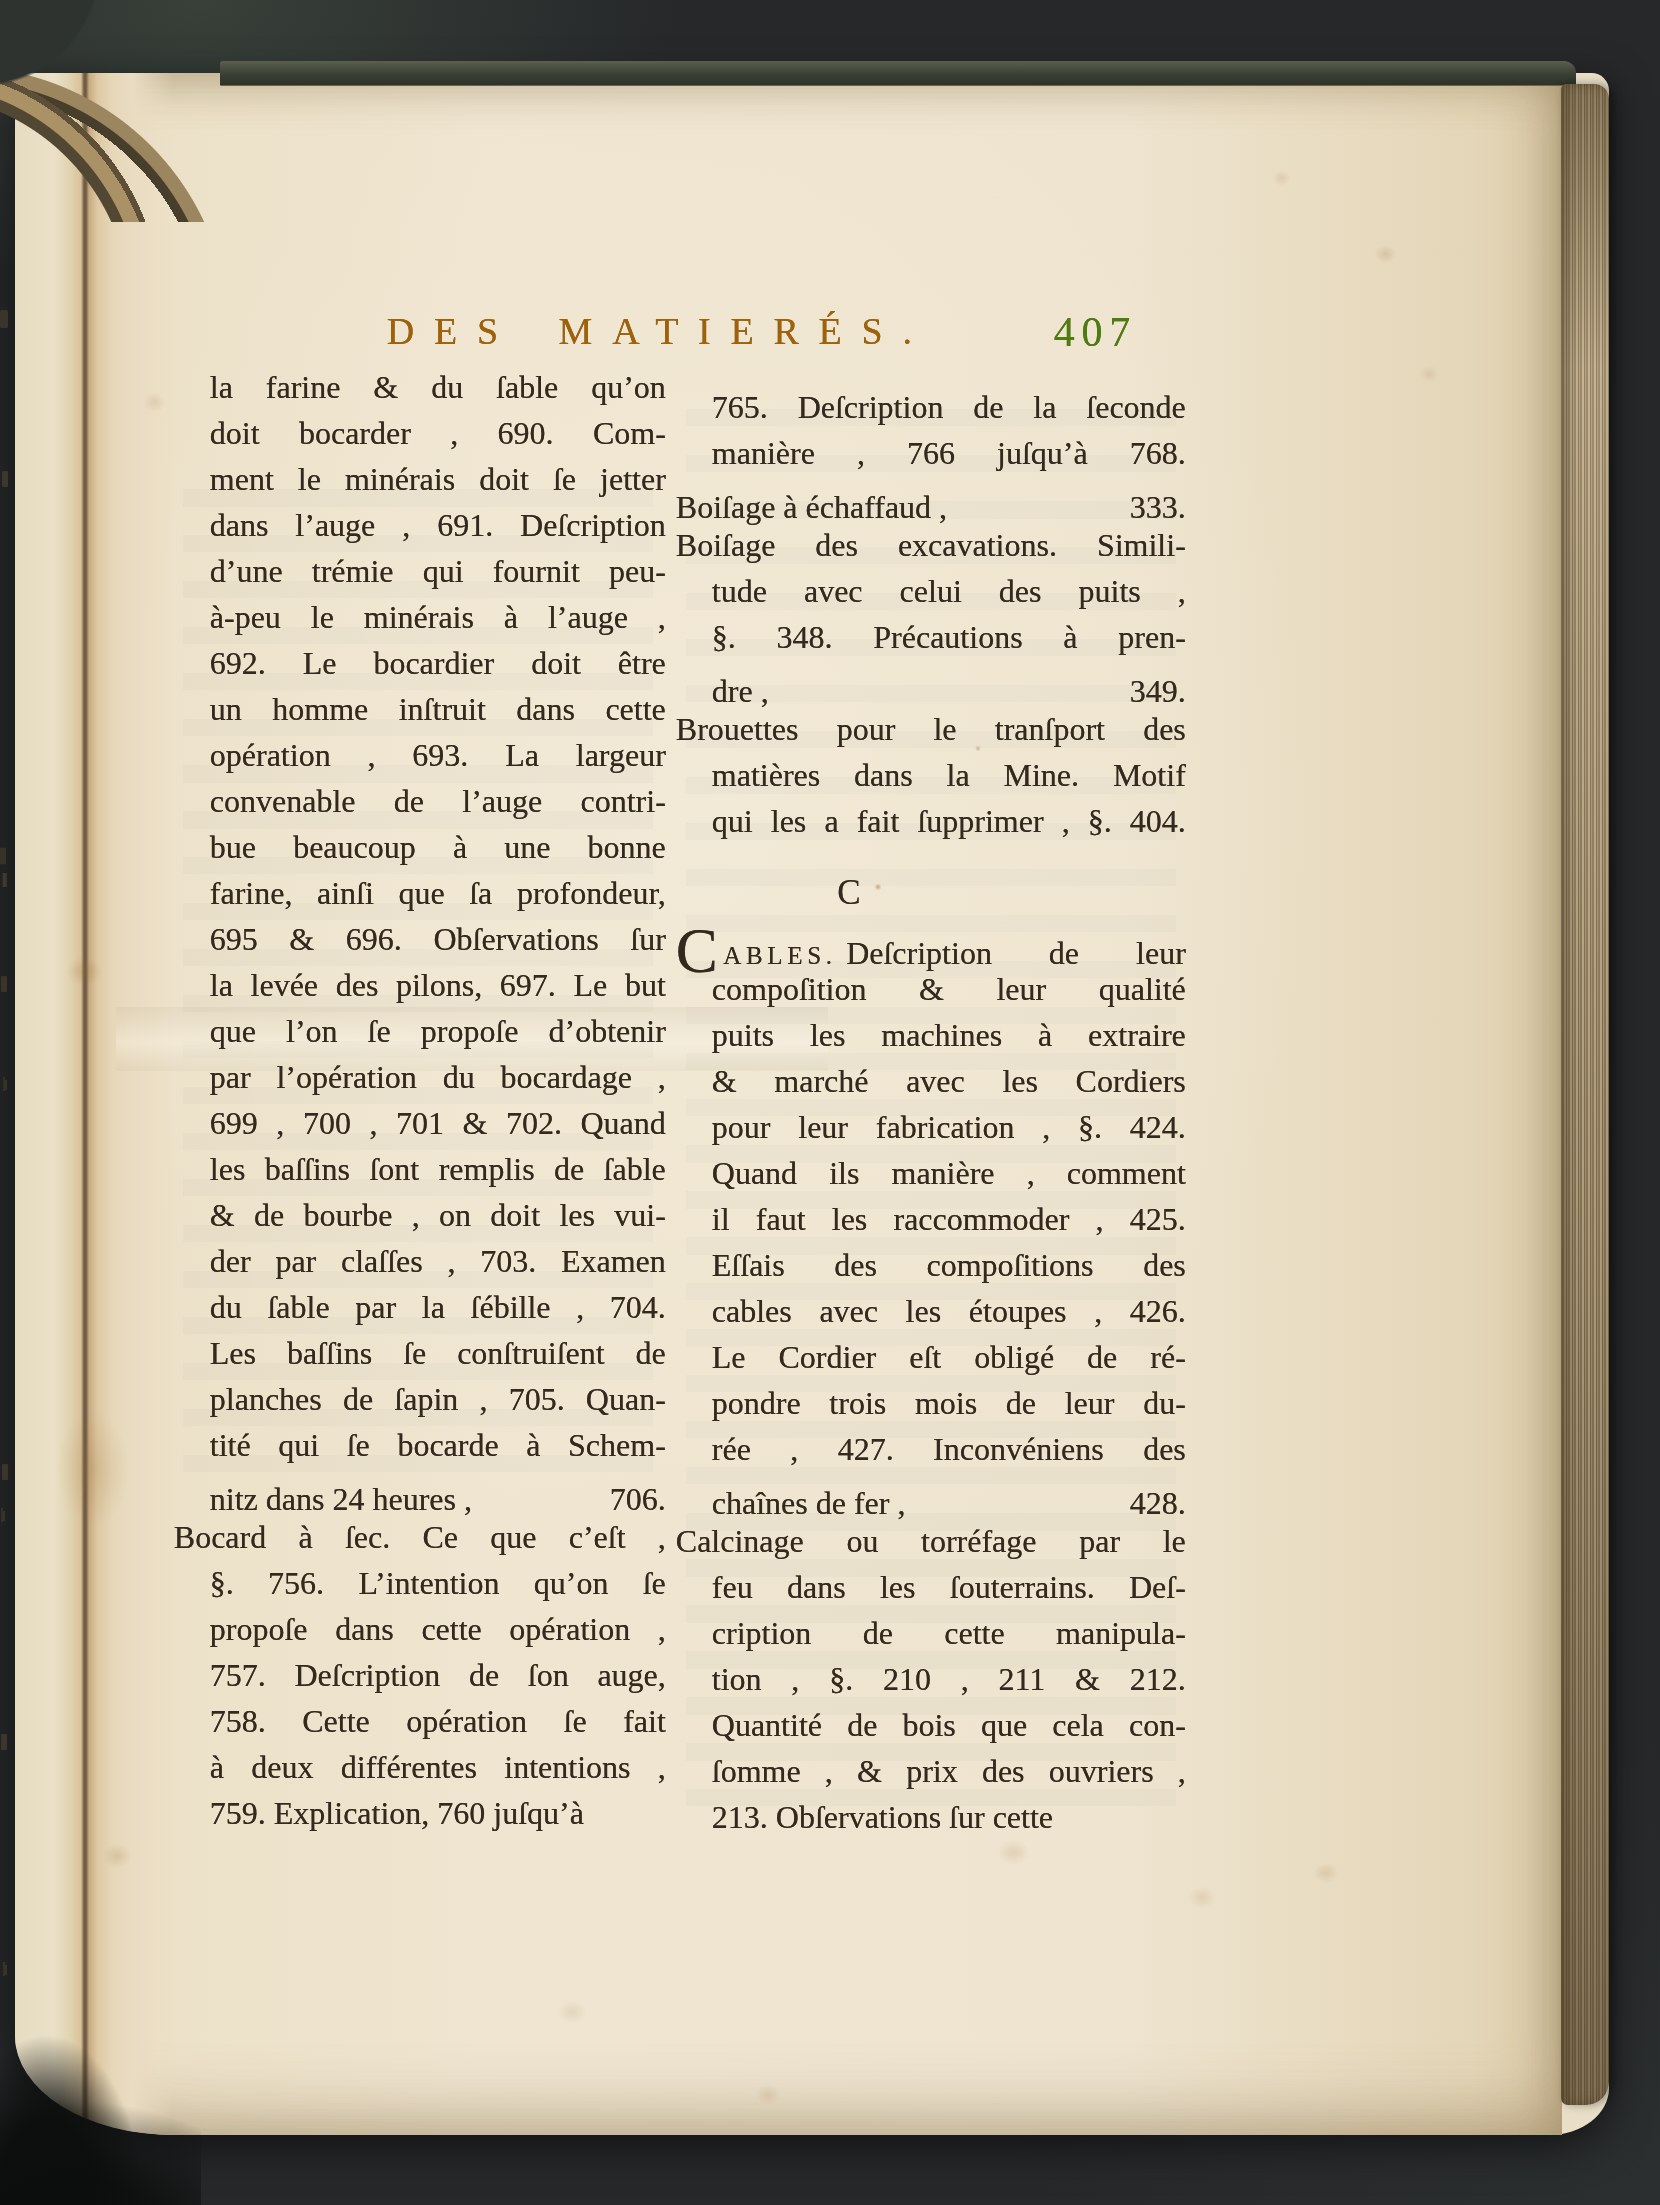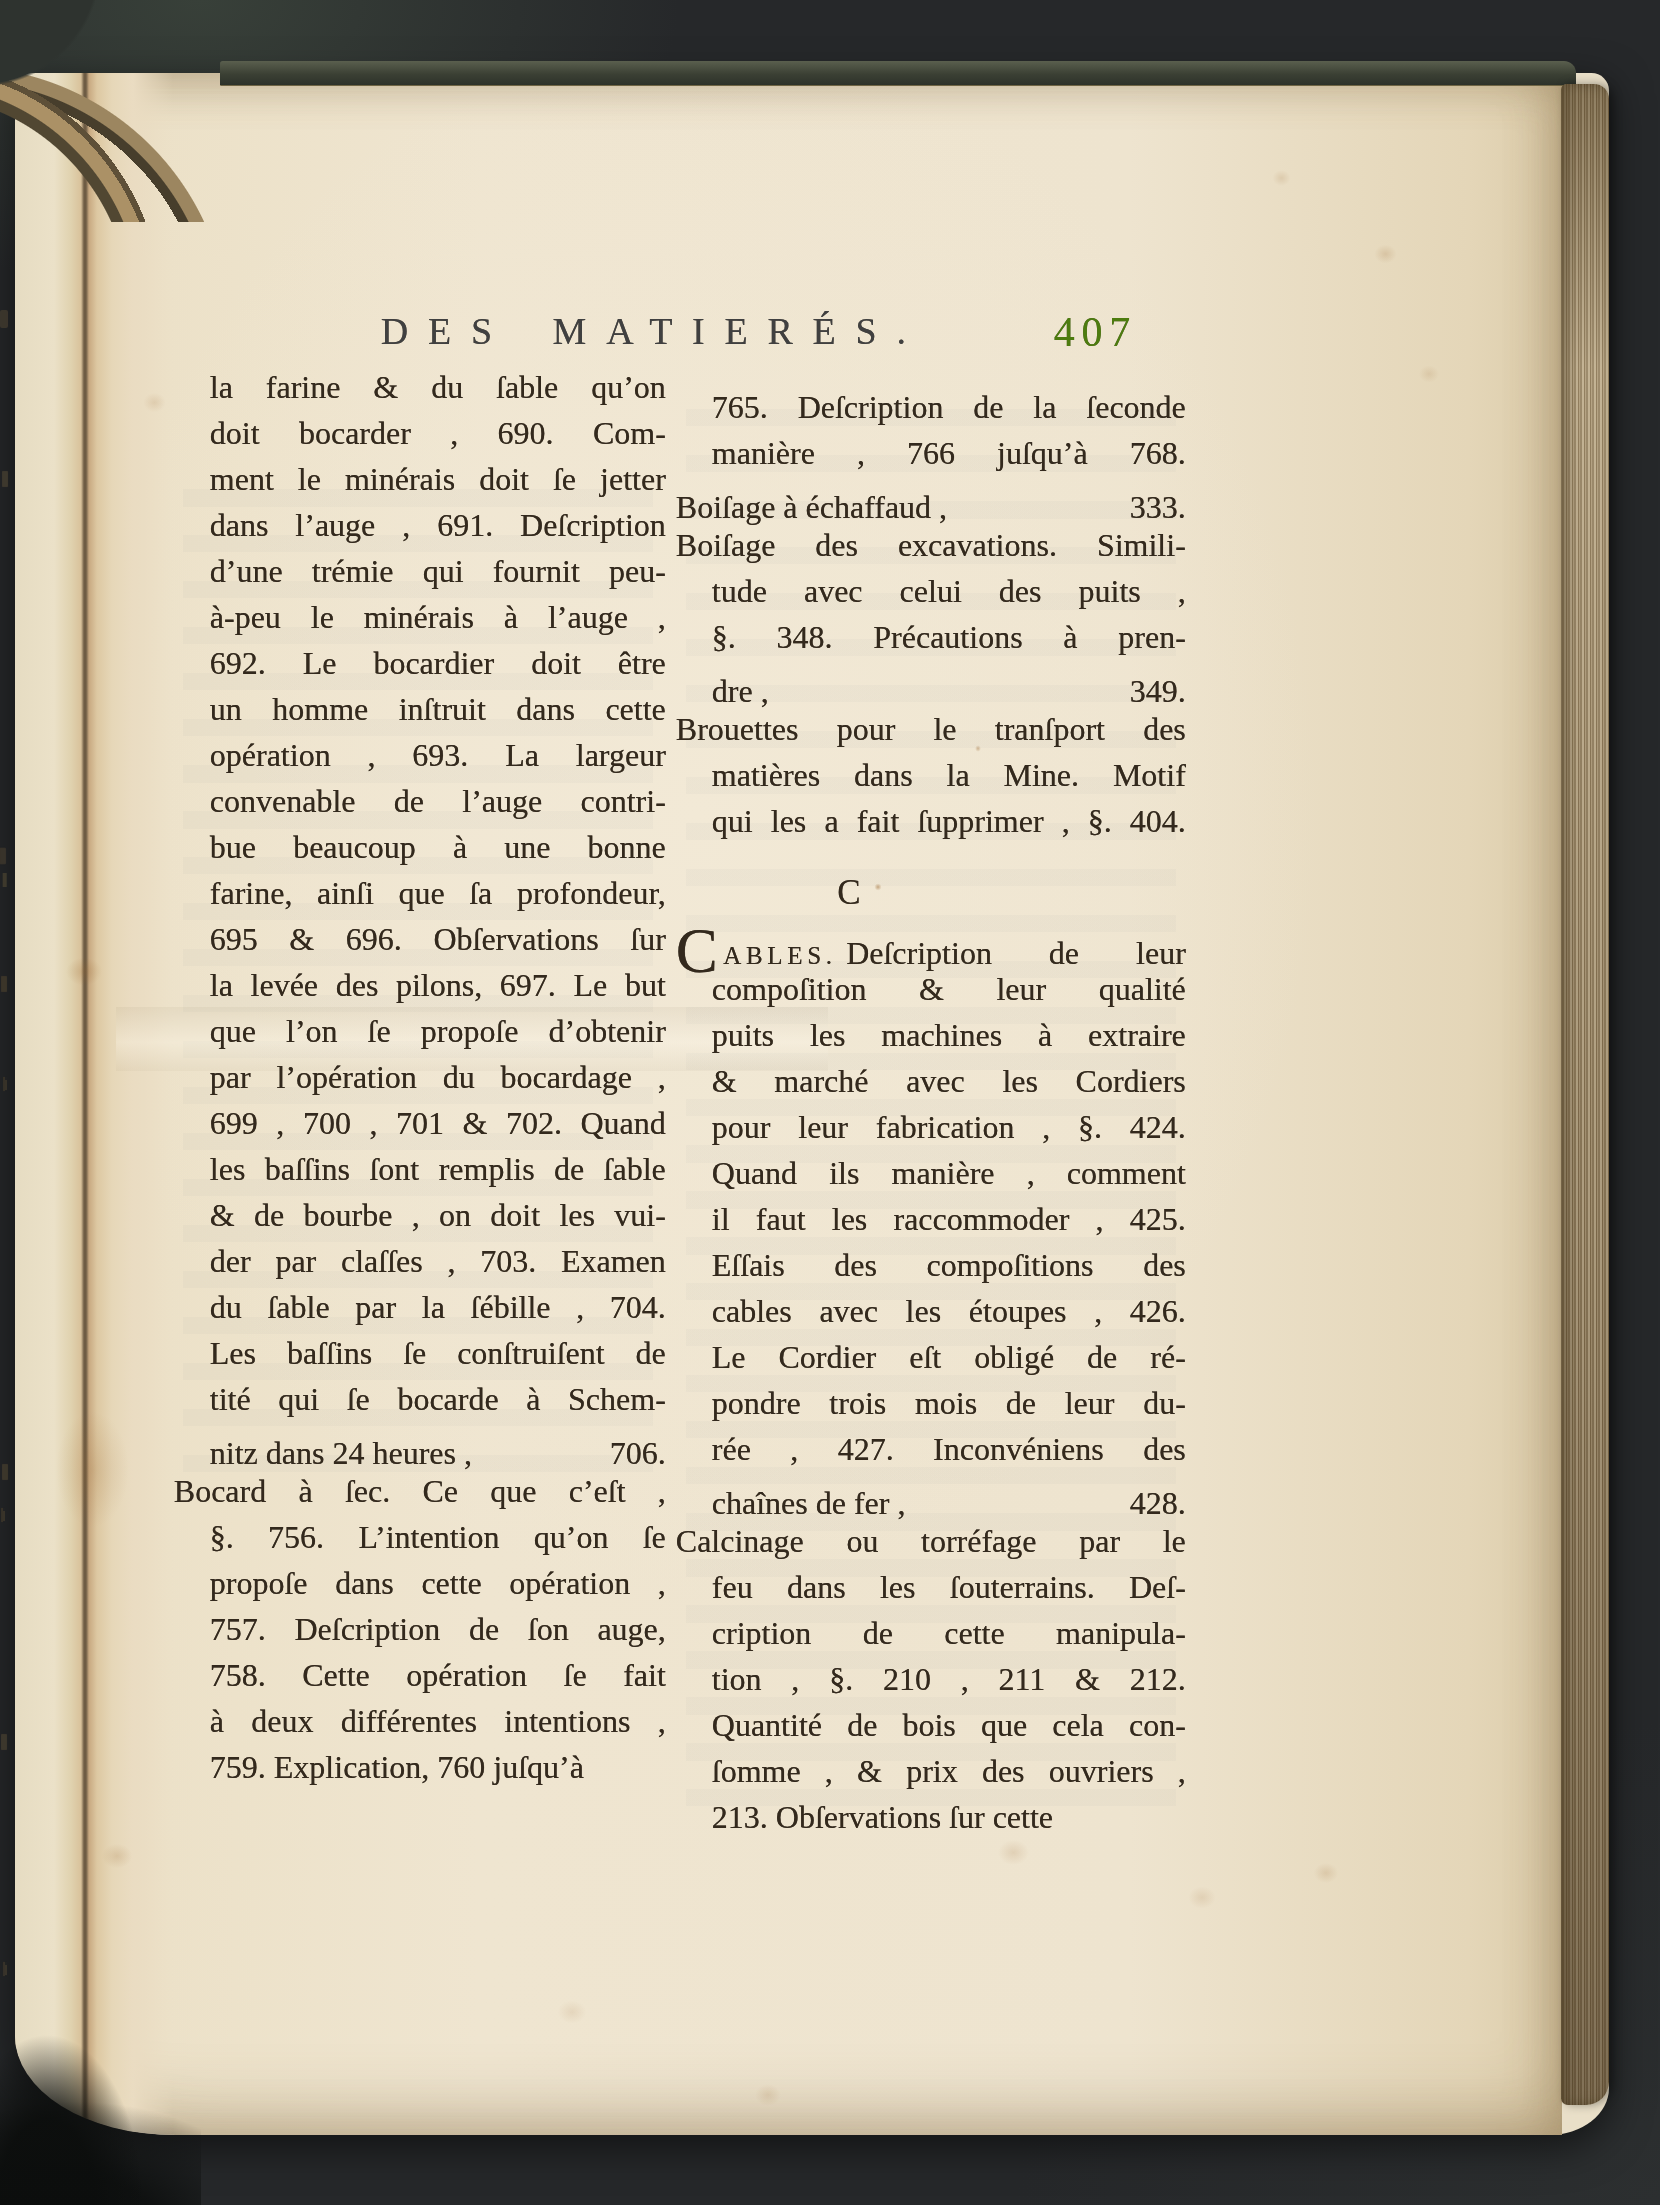--- a/index.html
+++ b/index.html
@@ -62,22 +62,22 @@
         box-shadow:1.3px 160px 0.7px -1.3px #453e30,-1.3px 537px 0.7px -0.7px #3f382c,0.7px 561px 0 -2px #46402f,
                    0 665px 0.7px -1.3px #423a2b,1.3px 765px 0.7px -2px #3e372a,0.7px 1153px 0.7px -1.3px #433c2d,
                    -0.7px 1196px 0.7px -2px #3f382b,0 1423px 0.7px -1.3px #443d2f,1.3px 1650px 0.7px -2px #40392c;}
   .gutter-shadow{position:absolute;left:0;top:1927px;width:201px;height:279px;
         background:
           radial-gradient(128px 228px at 47px 100%, rgba(12,14,13,.96) 38%, rgba(12,14,13,0) 75%),
           radial-gradient(289px 181px at 38% 108%, rgba(12,14,13,.88) 28%, rgba(12,14,13,0) 70%);}
 
   
   .content{position:absolute;inset:0;color:#2f281c;}
-  .title{position:absolute;left:115px;top:235px;width:1047px;text-align:center;
-        font-size:38px;line-height:47px;letter-spacing:.52em;word-spacing:.30em;color:#404040;
+  .title{position:absolute;left:121px;top:235px;width:1047px;text-align:center;
+        font-size:38px;line-height:47px;letter-spacing:.52em;word-spacing:.30em;color:#a16207;
         text-shadow:0 0 0.4px rgba(54,46,34,.7);}
   .page-number{position:absolute;left:1039px;top:236px;font-size:42px;line-height:47px;
         letter-spacing:6.7px;color:#4d7c0f;text-shadow:0 0 0.4px rgba(51,41,29,.7);}
   .col{position:absolute;}
   .col-left{left:159px;top:291px;width:492px;}
   .col-right{left:661px;top:311px;width:510px;}
   .ln{display:flex;align-items:baseline;height:46px;line-height:46px;font-size:32px;
       padding-left:36px;color:#33291d;
       text-shadow:0 0 0.4px rgba(51,41,29,.65), 0.2px 0.2px 0 rgba(51,41,29,.28);}
   .ln.entry{padding-left:0;}
@@ -207,20 +207,24 @@
   </div>
           <div class="ln">
     <span class="txt">du ſable par la ſébille , 704.</span>
     <span class="num"></span>
   </div>
           <div class="ln">
     <span class="txt">Les baſſins ſe conſtruiſent de</span>
     <span class="num"></span>
   </div>
           <div class="ln">
+    <span class="txt">planches de ſapin , 705. Quan-</span>
+    <span class="num"></span>
+  </div>
+          <div class="ln">
     <span class="txt">tité qui ſe bocarde à Schem-</span>
     <span class="num"></span>
   </div>
           <div class="ln has-num">
     <span class="txt">nitz dans 24 heures ,</span>
     <span class="num">706.</span>
   </div>
           <div class="ln entry">
     <span class="txt">Bocard à ſec. Ce que c’eſt ,</span>
     <span class="num"></span>

